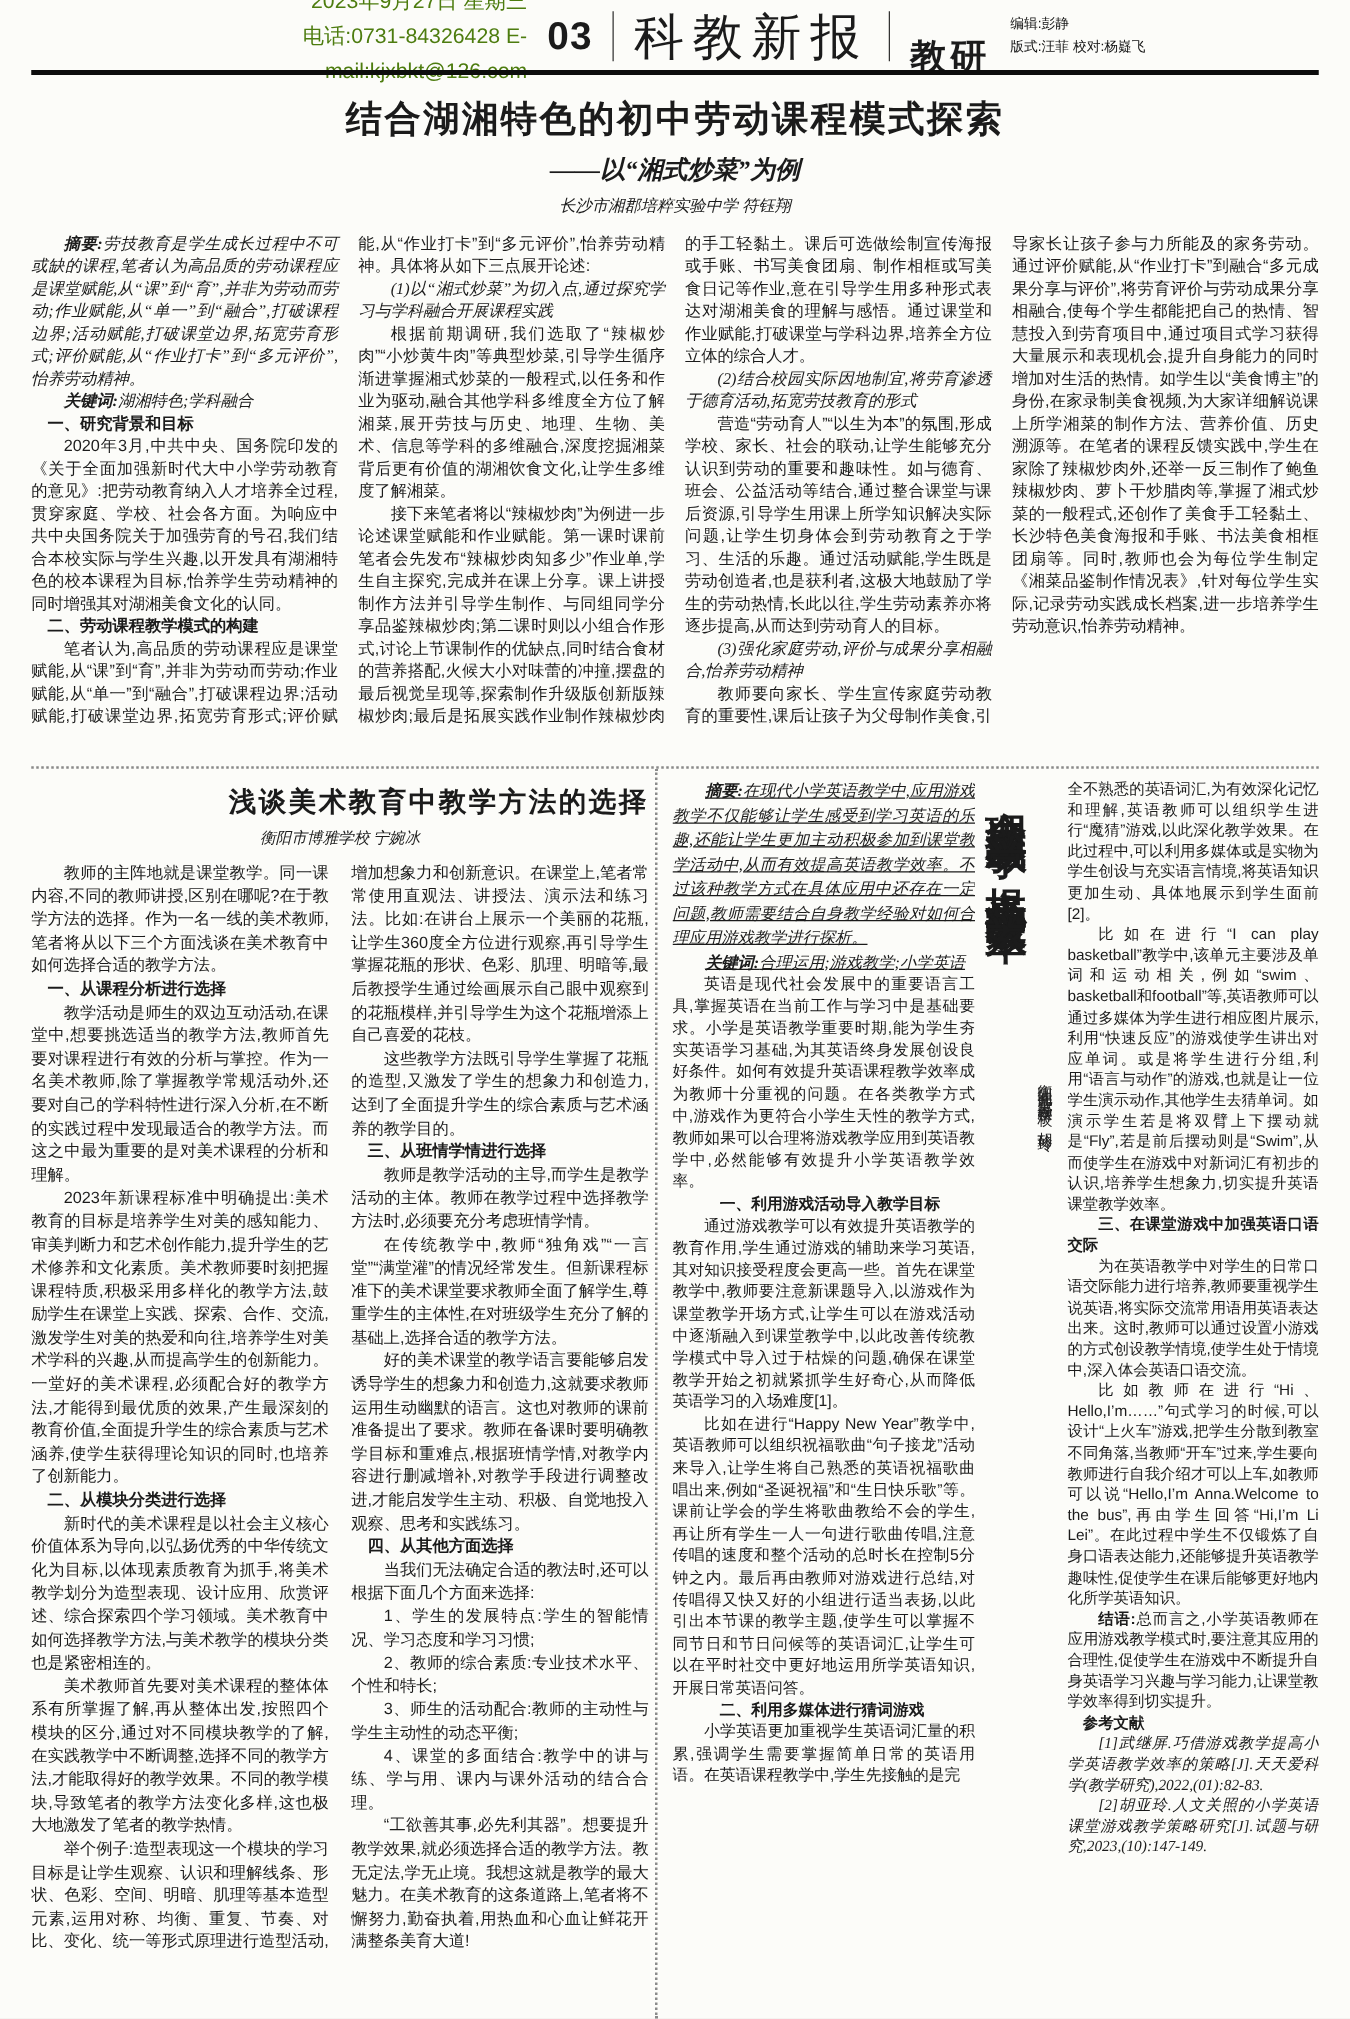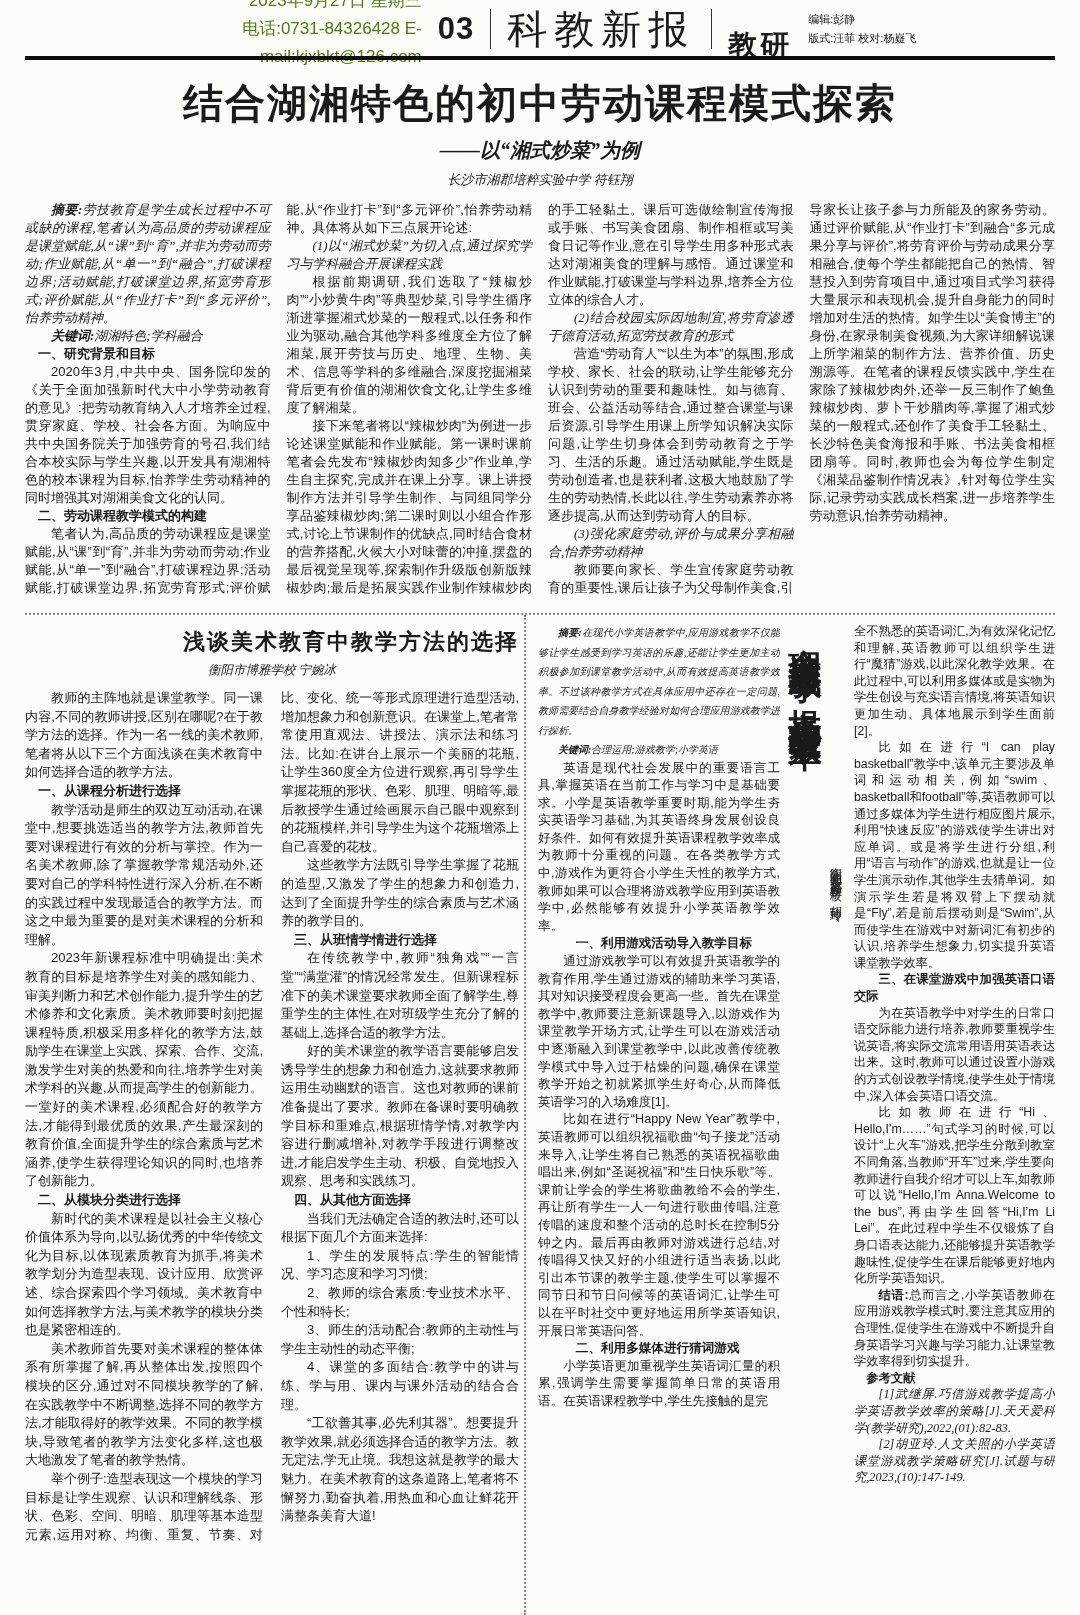--- a/index.html
+++ b/index.html
@@ -10,41 +10,41 @@
           display:flex;justify-content:center;align-items:center;gap:16px;}
   .hdr-left{width:300px;text-align:right;font-size:17px;line-height:1.65;color:#4d7c0f;}
   .hdr-page{font-size:31px;font-weight:900;letter-spacing:1px;}
   .hdr-div{width:0;border-left:1.5px solid #333;height:40px;}
   .hdr-mast{font-size:40px;font-weight:500;letter-spacing:7px;font-family:"Liberation Serif",serif;}
   .hdr-section{font-size:29px;font-weight:900;letter-spacing:3px;margin-top:33px;}
   .hdr-credits{font-size:11px;line-height:1.7;color:#111;width:150px;}
   .rule{position:absolute;top:56px;left:25px;right:25px;height:4px;background:#0d0d0d;}
   
   .art1{position:absolute;top:64px;left:25px;right:25px;height:548px;}
-  .a1-title{text-align:center;font-size:40px;font-weight:900;letter-spacing:2px;margin:12px 0 4px;}
+  .a1-title{text-align:center;font-size:29px;font-weight:900;letter-spacing:2px;margin:12px 0 4px;}
   .a1-sub{text-align:center;font-size:20px;margin:6px 0 2px;font-weight:600;}
   .a1-author{text-align:center;font-size:13px;margin:7px 0 0;}
   .a1-body{margin-top:12px;height:412px;column-count:4;column-gap:16px;
            font-size:13px;line-height:18px;overflow:hidden;}
   p{margin:0;text-indent:2em;text-align:justify;}
   .h{font-weight:bold;text-indent:1em;}
   .k{font-family:"Liberation Serif",serif;font-style:italic;}
   .lbl{font-weight:bold;}
   
   .lower{position:absolute;top:613px;left:25px;right:25px;bottom:0;border-top:2px dotted #8a8a8a;}
   .art2{position:absolute;left:0;top:4px;width:494px;}
   .a2-title{text-align:right;font-size:22px;font-weight:900;letter-spacing:2px;margin:8px 0 2px;font-family:Liberation Mono, monospace;}
   .a2-author{text-align:center;font-size:12.5px;margin:5px 0 0;}
   .a2-body{margin-top:10px;height:908px;column-count:2;column-gap:18px;
            font-size:13px;line-height:18.6px;overflow:hidden;}
   .art3{position:absolute;left:499px;top:0;width:531px;height:1000px;
         border-left:2px dotted #8a8a8a;box-sizing:border-box;padding:8px 0 0 12px;
         display:flex;gap:6px;}
   .a3-left{width:242px;height:984px;overflow:hidden;font-size:12.6px;line-height:17.6px;}
-  .a3-left .k{font-size:10px;line-height:19.5px;}
+  .a3-left .k{font-size:13px;line-height:19.5px;text-decoration:underline;}
   .a3-left .h{text-indent:3em;}
   .a3-strip{width:62px;display:flex;flex-direction:row;gap:3px;}
   .v-title{writing-mode:vertical-rl;font-size:33px;font-weight:900;line-height:1.15;
            letter-spacing:3px;height:650px;}
   .v-author{writing-mode:vertical-rl;font-size:12px;letter-spacing:2px;margin-top:235px;
             height:410px;color:#222;}
   .a3-right{flex:1;height:984px;overflow:hidden;font-size:12.3px;line-height:16.6px;}
   .a3-right .h{text-indent:2em;}
   .a3-right .h-ref{font-weight:bold;text-indent:1em;}
   .cont{text-indent:0;}
@@ -101,20 +101,21 @@
         <p>教师的主阵地就是课堂教学。同一课内容,不同的教师讲授,区别在哪呢?在于教学方法的选择。作为一名一线的美术教师,笔者将从以下三个方面浅谈在美术教育中如何选择合适的教学方法。</p>
         <p class="h">一、从课程分析进行选择</p>
         <p>教学活动是师生的双边互动活动,在课堂中,想要挑选适当的教学方法,教师首先要对课程进行有效的分析与掌控。作为一名美术教师,除了掌握教学常规活动外,还要对自己的学科特性进行深入分析,在不断的实践过程中发现最适合的教学方法。而这之中最为重要的是对美术课程的分析和理解。</p>
         <p>2023年新课程标准中明确提出:美术教育的目标是培养学生对美的感知能力、审美判断力和艺术创作能力,提升学生的艺术修养和文化素质。美术教师要时刻把握课程特质,积极采用多样化的教学方法,鼓励学生在课堂上实践、探索、合作、交流,激发学生对美的热爱和向往,培养学生对美术学科的兴趣,从而提高学生的创新能力。一堂好的美术课程,必须配合好的教学方法,才能得到最优质的效果,产生最深刻的教育价值,全面提升学生的综合素质与艺术涵养,使学生获得理论知识的同时,也培养了创新能力。</p>
         <p class="h">二、从模块分类进行选择</p>
         <p>新时代的美术课程是以社会主义核心价值体系为导向,以弘扬优秀的中华传统文化为目标,以体现素质教育为抓手,将美术教学划分为造型表现、设计应用、欣赏评述、综合探索四个学习领域。美术教育中如何选择教学方法,与美术教学的模块分类也是紧密相连的。</p>
         <p>美术教师首先要对美术课程的整体体系有所掌握了解,再从整体出发,按照四个模块的区分,通过对不同模块教学的了解,在实践教学中不断调整,选择不同的教学方法,才能取得好的教学效果。不同的教学模块,导致笔者的教学方法变化多样,这也极大地激发了笔者的教学热情。</p>
         <p>举个例子:造型表现这一个模块的学习目标是让学生观察、认识和理解线条、形状、色彩、空间、明暗、肌理等基本造型元素,运用对称、均衡、重复、节奏、对比、变化、统一等形式原理进行造型活动,增加想象力和创新意识。在课堂上,笔者常常使用直观法、讲授法、演示法和练习法。比如:在讲台上展示一个美丽的花瓶,让学生360度全方位进行观察,再引导学生掌握花瓶的形状、色彩、肌理、明暗等,最后教授学生通过绘画展示自己眼中观察到的花瓶模样,并引导学生为这个花瓶增添上自己喜爱的花枝。</p>
         <p>这些教学方法既引导学生掌握了花瓶的造型,又激发了学生的想象力和创造力,达到了全面提升学生的综合素质与艺术涵养的教学目的。</p>
         <p class="h">三、从班情学情进行选择</p>
+        <p>教师是教学活动的主导,而学生是教学活动的主体。教师在教学过程中选择教学方法时,必须要充分考虑班情学情。</p>
         <p>在传统教学中,教师“独角戏”“一言堂”“满堂灌”的情况经常发生。但新课程标准下的美术课堂要求教师全面了解学生,尊重学生的主体性,在对班级学生充分了解的基础上,选择合适的教学方法。</p>
         <p>好的美术课堂的教学语言要能够启发诱导学生的想象力和创造力,这就要求教师运用生动幽默的语言。这也对教师的课前准备提出了要求。教师在备课时要明确教学目标和重难点,根据班情学情,对教学内容进行删减增补,对教学手段进行调整改进,才能启发学生主动、积极、自觉地投入观察、思考和实践练习。</p>
         <p class="h">四、从其他方面选择</p>
         <p>当我们无法确定合适的教法时,还可以根据下面几个方面来选择:</p>
         <p>1、学生的发展特点:学生的智能情况、学习态度和学习习惯;</p>
         <p>2、教师的综合素质:专业技术水平、个性和特长;</p>
         <p>3、师生的活动配合:教师的主动性与学生主动性的动态平衡;</p>
         <p>4、课堂的多面结合:教学中的讲与练、学与用、课内与课外活动的结合合理。</p>
         <p>“工欲善其事,必先利其器”。想要提升教学效果,就必须选择合适的教学方法。教无定法,学无止境。我想这就是教学的最大魅力。在美术教育的这条道路上,笔者将不懈努力,勤奋执着,用热血和心血让鲜花开满整条美育大道!</p>
       </div>

